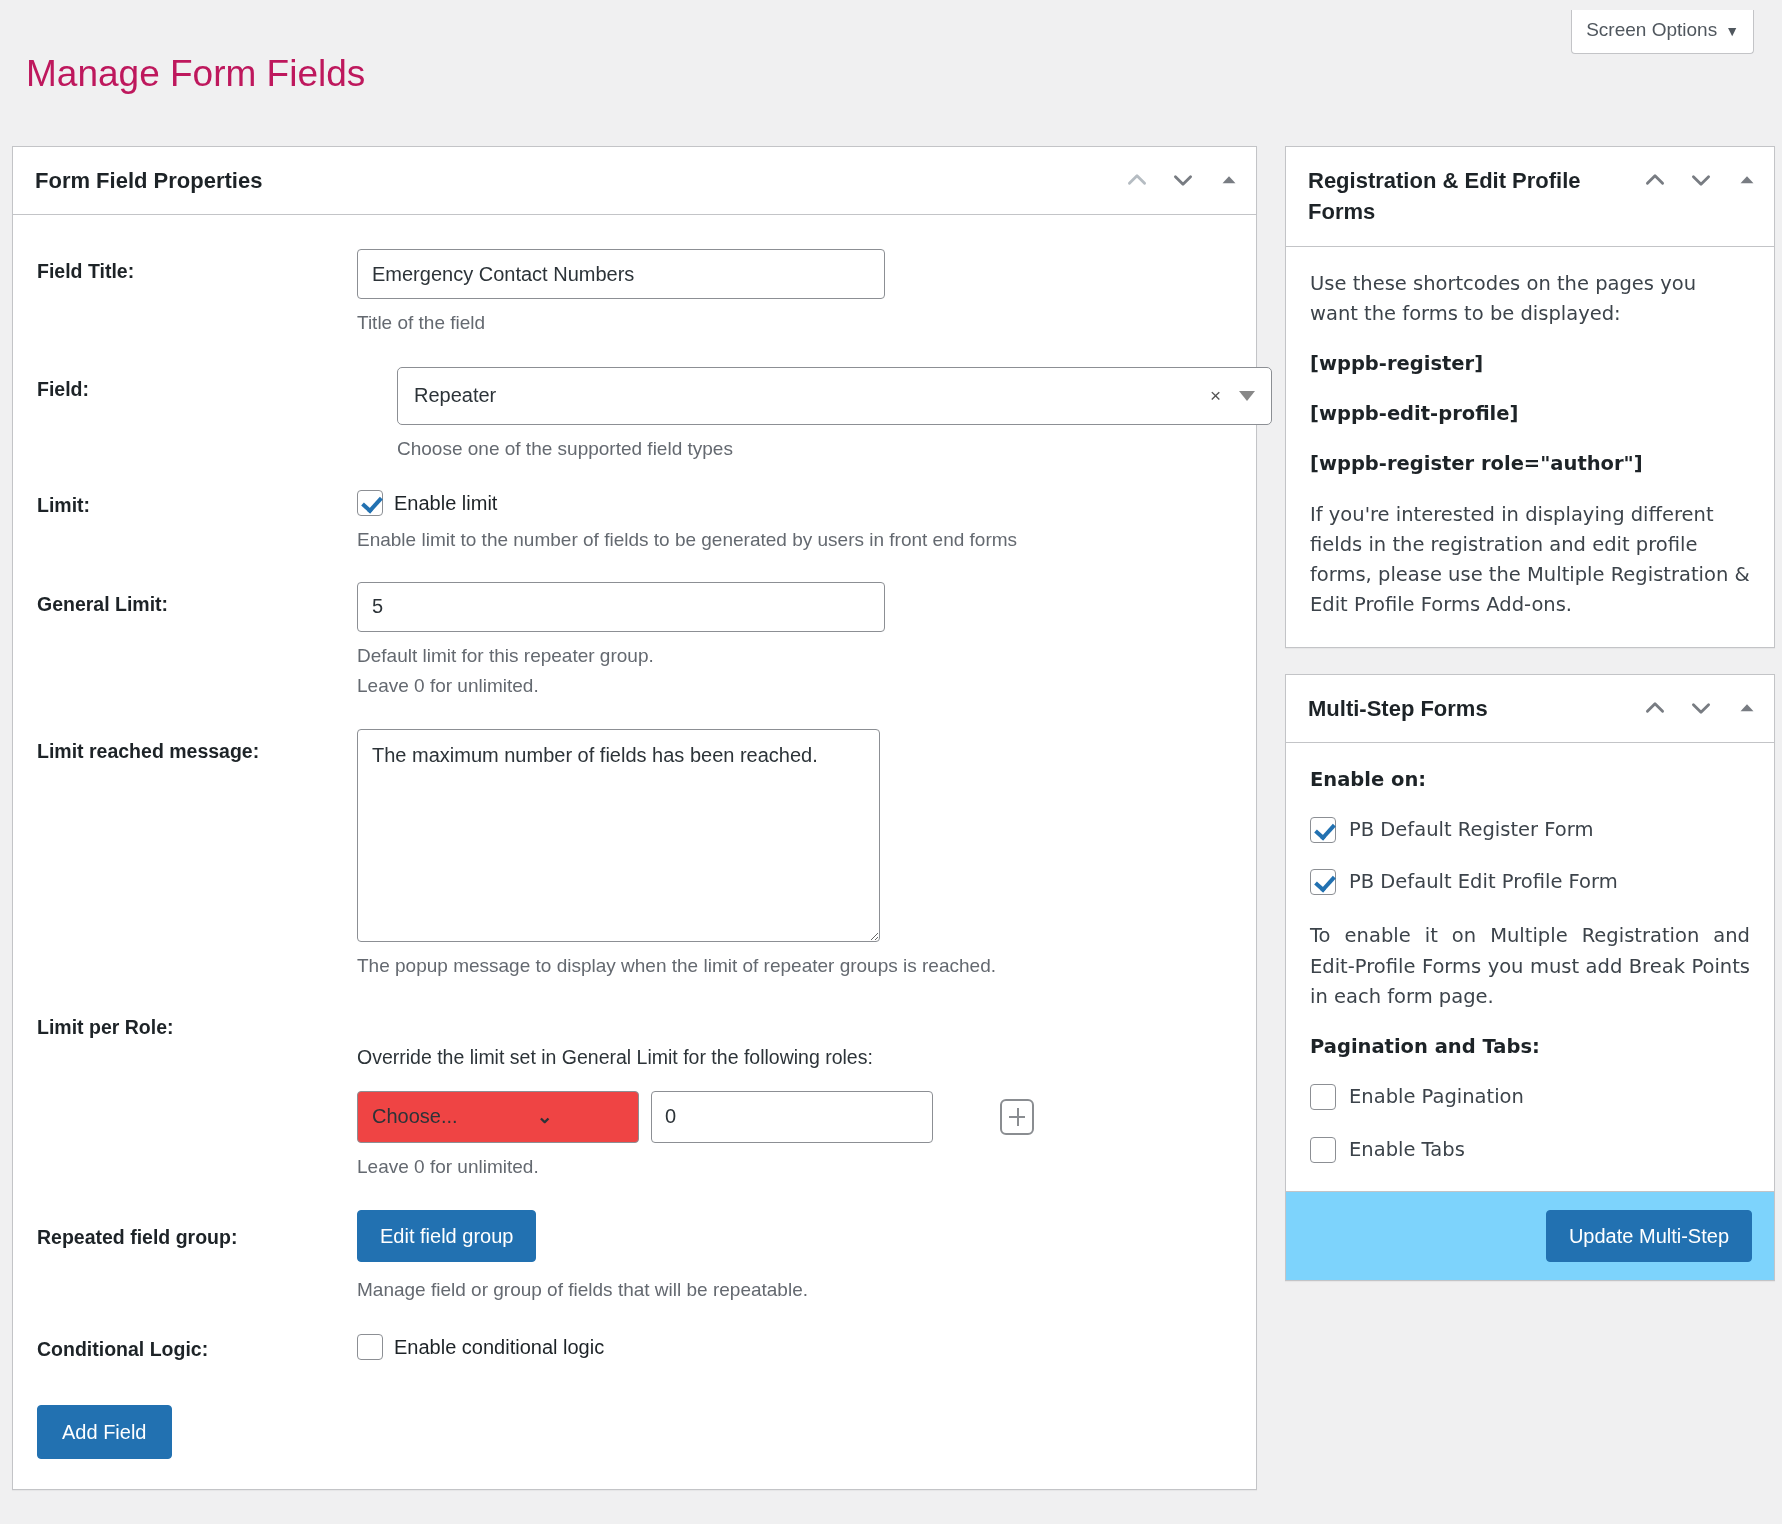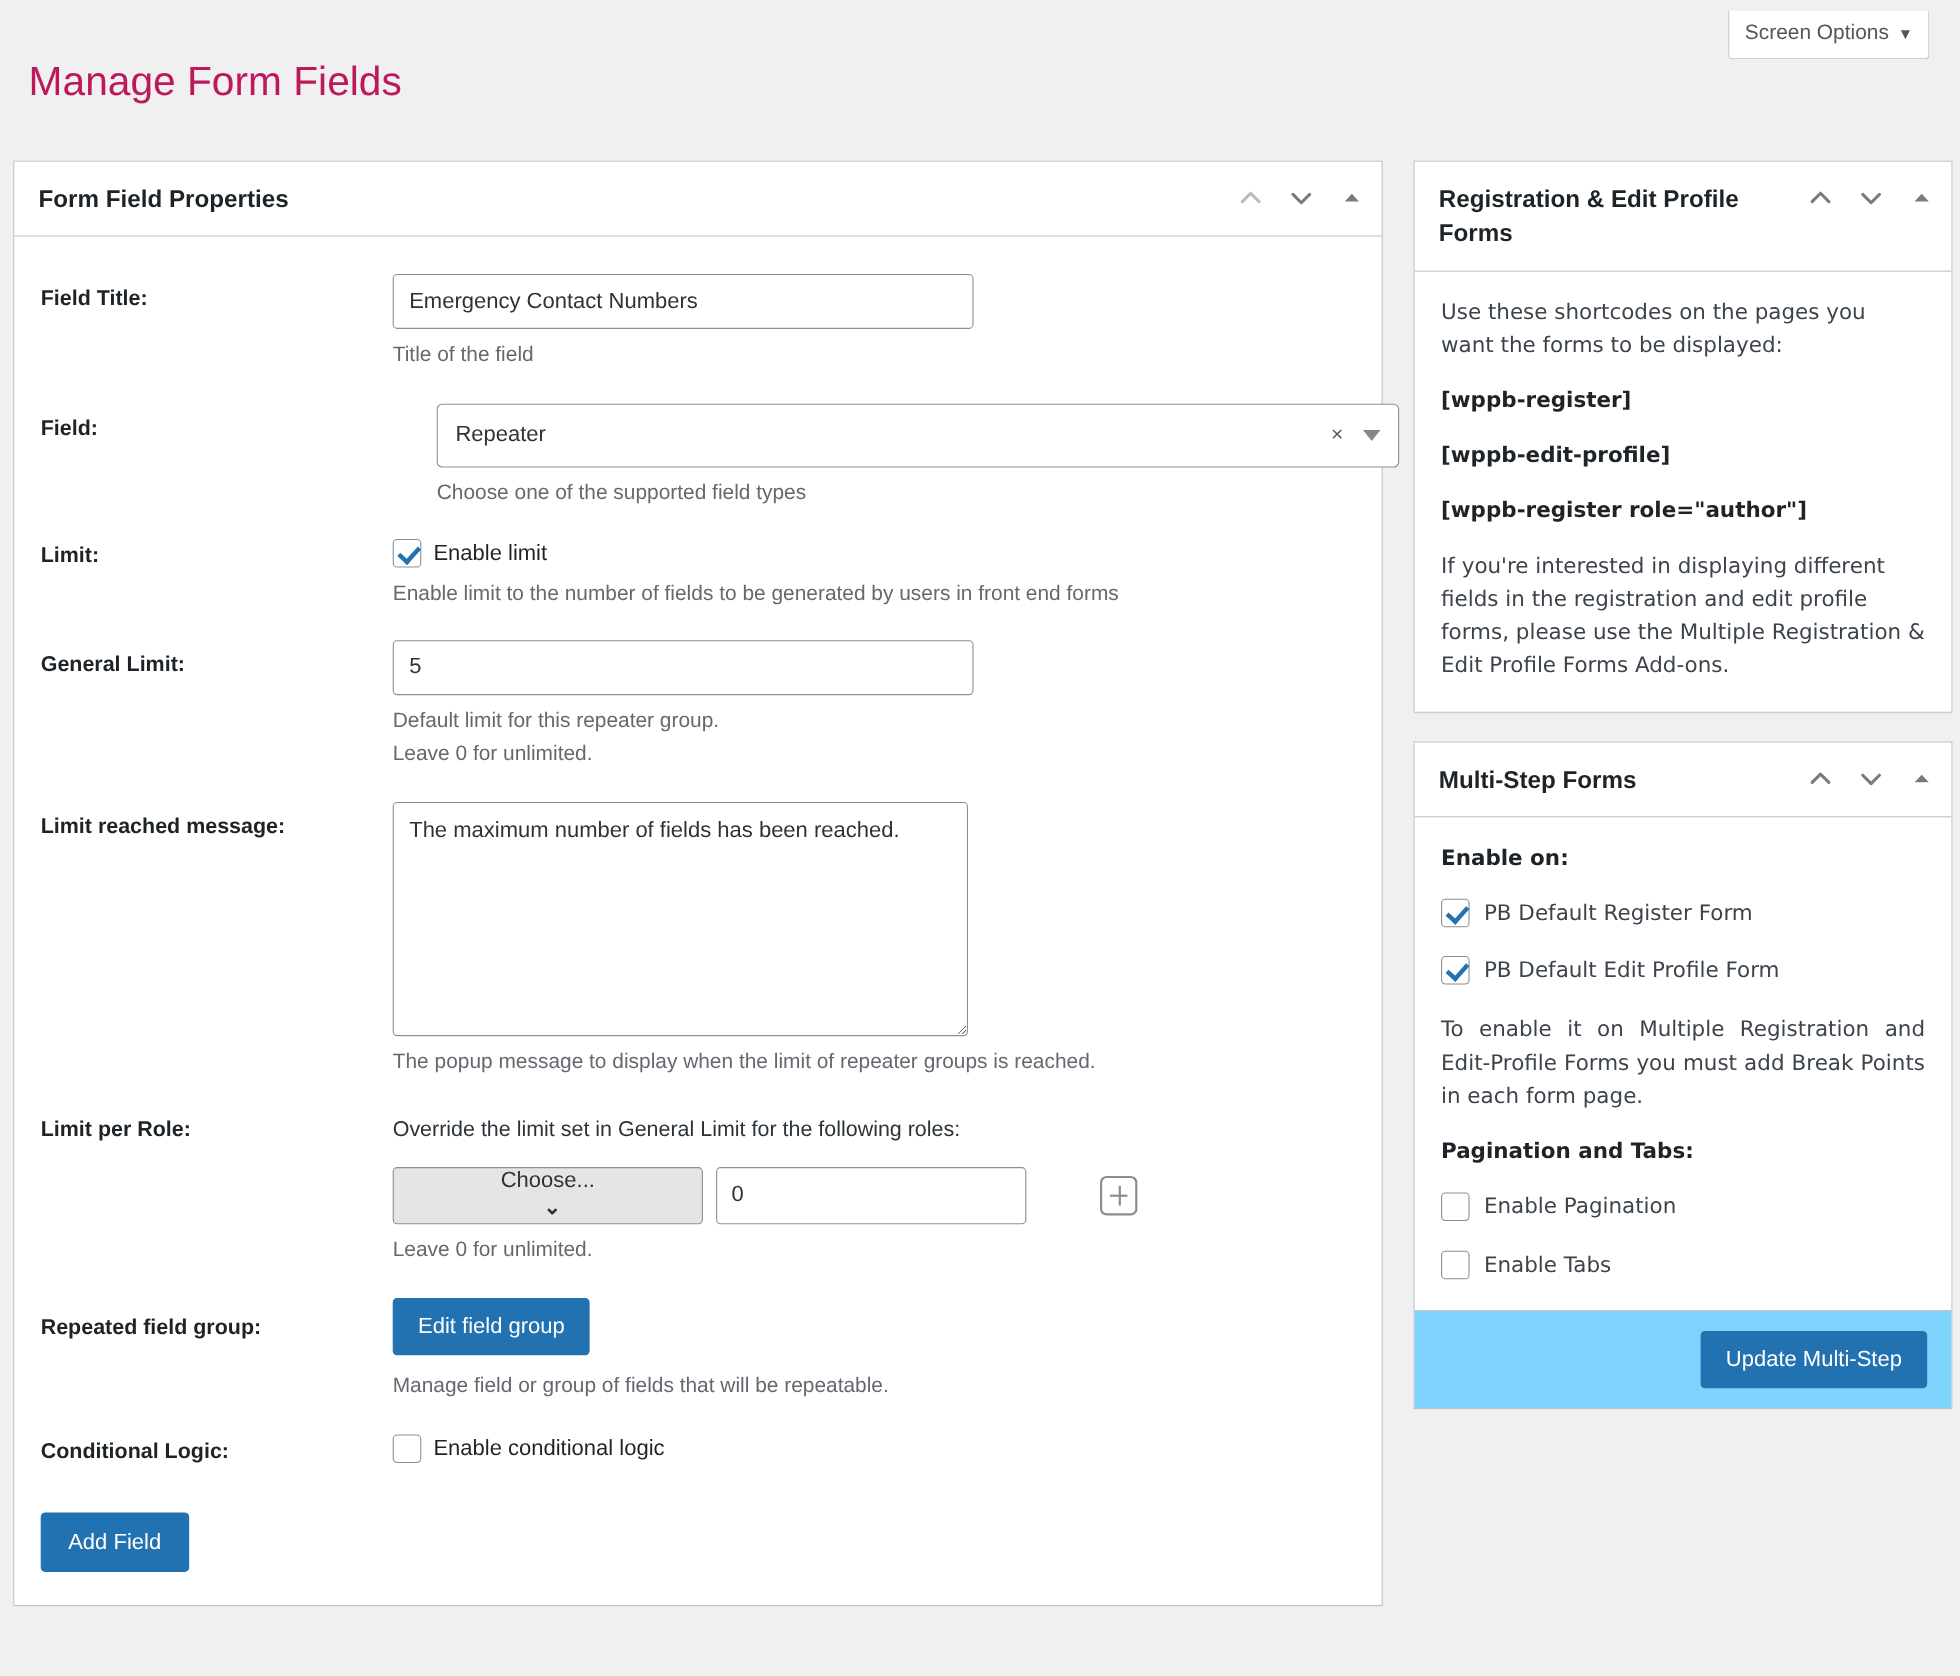--- a/index.html
+++ b/index.html
@@ -180,33 +180,32 @@
     position: absolute;
     left: 8px; top: 2px;
     width: 8px; height: 15px;
     border: solid #2271b1;
     border-width: 0 4px 4px 0;
     transform: rotate(42deg);
   }
   .cblabel { font-size: 20px; color: #1d2327; line-height: 1.2; cursor: pointer; }
 
   
-  .role-head { font-size: 19.5px; color: #2c3338; padding-top: 6px; margin-bottom: 22px; }
+  .role-head { font-size: 19.5px; color: #2c3338; padding-top: 6px; margin-bottom: 22px; margin-top: 30px; }
   .role-row { display: flex; align-items: center; gap: 0; }
   .nselect {
     position: relative;
     width: 282px; height: 52px;
     border: 1px solid #8c8f94;
     border-radius: 4px;
-    background: #e5e5e5;
+    background: #ef4444;
     display: flex; align-items: center;
     padding: 0 14px;
     font-size: 20px; color: #2c3338;
     cursor: pointer;
-    flex-direction: column;
   }
   .nselect span { flex: 1 1 auto; }
   .nselect .chev {
     font-size: 19px; color: #2c3338; font-weight: 700; margin-left: 8px;
   }
   .role-num {
     width: 282px; height: 52px;
     margin-left: 12px;
     padding: 4px 13px;
     font-size: 20px;

